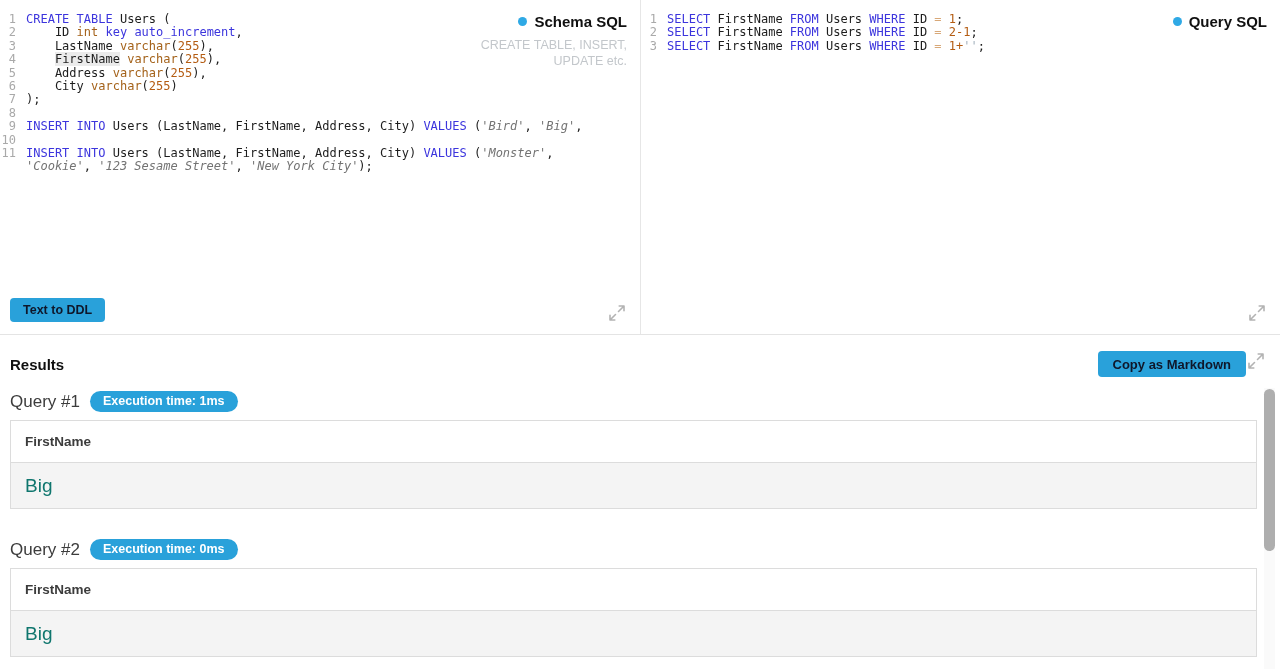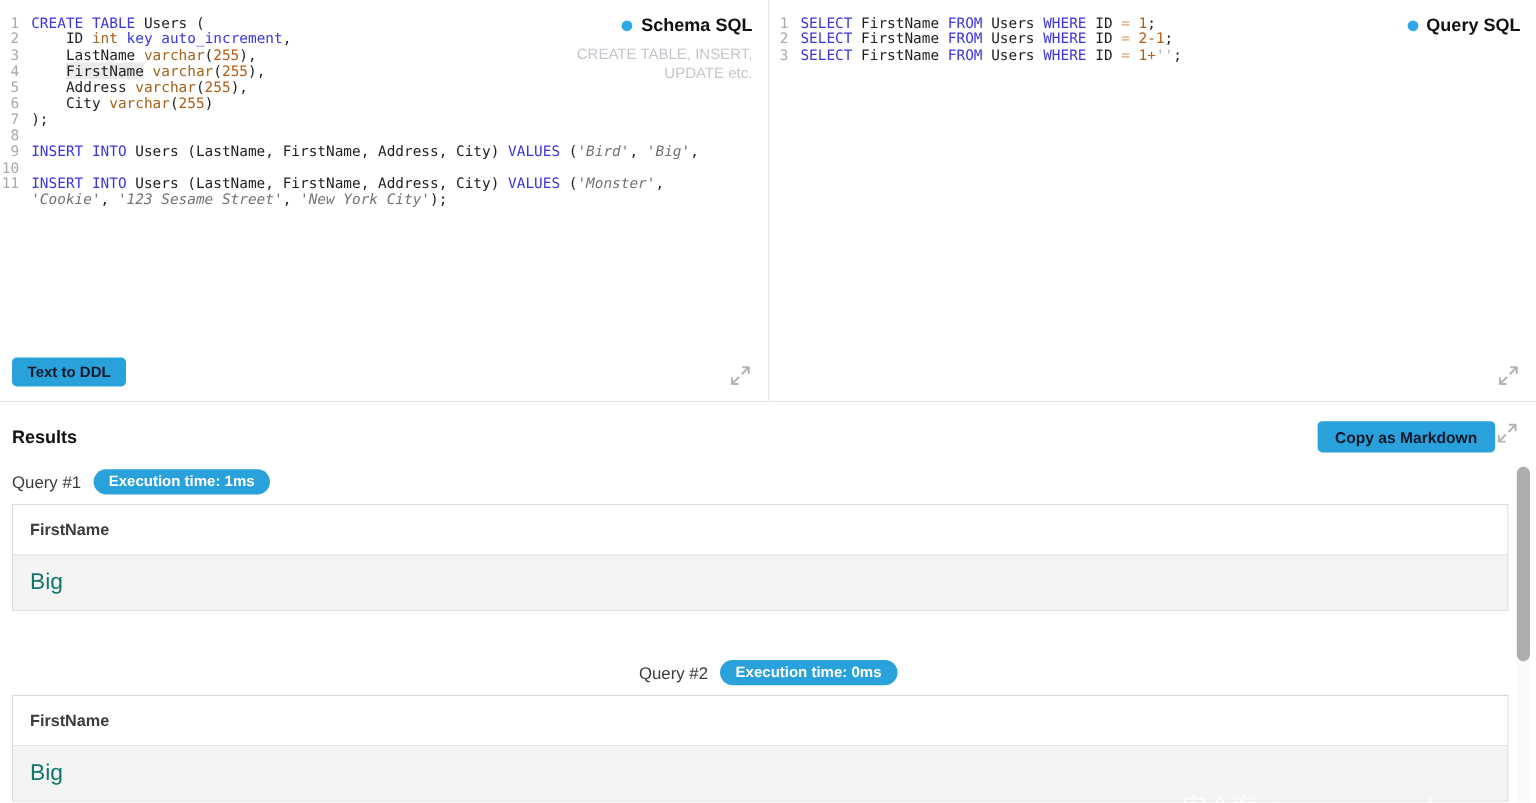--- a/index.html
+++ b/index.html
@@ -40,32 +40,32 @@
   .results { position:relative; height:334px; padding-top:15px; }
   .results-header { display:flex; align-items:center; justify-content:space-between;
                     padding:0 14px 0 10px; height:28px; }
   .results-title { font-size:15px; font-weight:bold; color:#101010; }
   .results-actions { display:flex; align-items:flex-start; gap:0; }
   .copy-btn { height:26px; padding:0 15px; font-size:13px; }
   .results-expand { position:static; width:20px; height:20px; cursor:pointer; }
 
   .query-label-row { display:flex; align-items:center; gap:10px; padding:0 10px;
                      margin-top:13px; height:21px; }
-  .query-label { font-size:14px; color:#3c3c3c; }
+  .query-label { font-size:17px; color:#3c3c3c; }
   .badge { background:#29a1da; color:#fff; font-weight:bold; font-size:12.5px;
            height:21px; line-height:21px; padding:0 13px; border-radius:11px; }
 
   .result-table { margin:8px 10px 0 10px; width:1247px; border:1px solid #dcdcdc; }
   .thead { height:42px; display:flex; align-items:center; padding-left:14px;
            background:#fff; border-bottom:1px solid #dcdcdc;
            font-size:13.5px; font-weight:bold; color:#3c3c3c; }
   .trow  { height:45px; display:flex; align-items:center; padding-left:14px;
            background:#f4f4f4; font-size:19px; color:#0f766e; }
 
-  .q2 .query-label-row { margin-top:41px;justify-content:center; }
+  .q2 .query-label-row { margin-top:30px; }
 
   
   .scroll-track { position:absolute; left:1264px; top:388px; width:11px; height:281px;
                   background:#fafafa; }
   .scroll-thumb { position:absolute; left:1264px; top:389px; width:11px; height:162px;
                   background:#aeaeae; border-radius:6px; cursor:grab; }
 
   .watermark { position:absolute; top:659px; right:2px; z-index:5; white-space:nowrap;
                font-size:21px; color:rgba(255,255,255,0.82); pointer-events:none; }
 </style>

